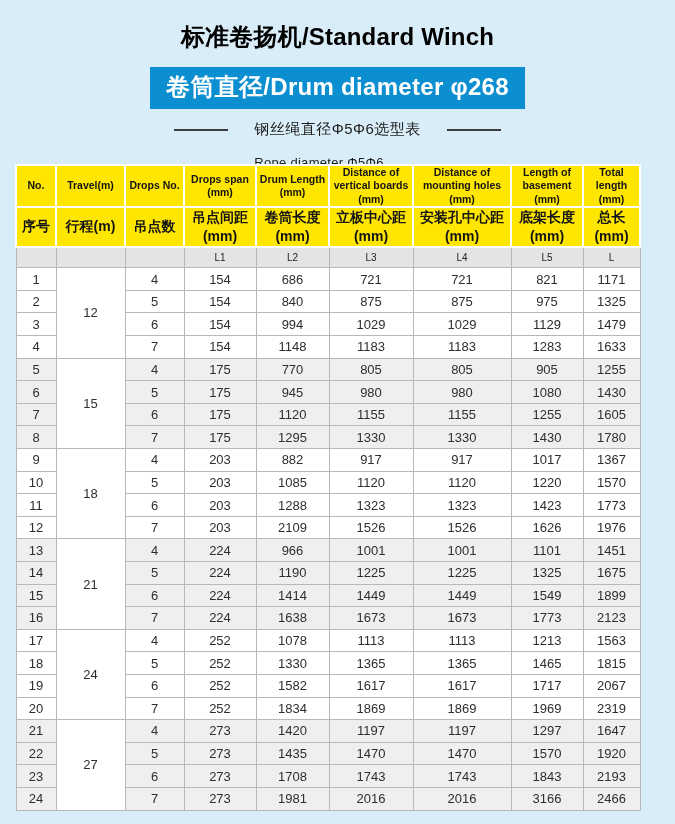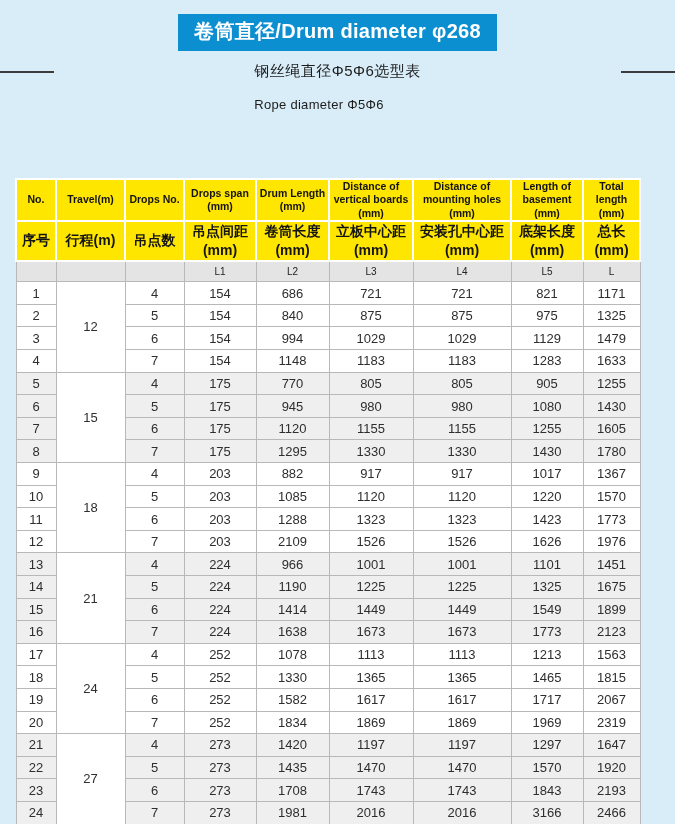--- a/index.html
+++ b/index.html
@@ -20,26 +20,26 @@
 
   .title{
     margin:0;padding-top:21px;
     text-align:center;
     font-size:24px;font-weight:bold;color:#000;
     letter-spacing:0.2px;
   }
   .banner-wrap{display:flex;justify-content:center;margin-top:14px;}
   .banner{
     background:var(--banner);color:#fff;
-    font-size:20px;font-weight:bold;
+    font-size:24px;font-weight:bold;
     padding:4px 16px 6px 16px;
     letter-spacing:0.3px;
   }
   .subtitle{
-    display:flex;justify-content:space-between;align-items:flex-start;
+    display:flex;justify-content:center;align-items:flex-start;
     gap:26px;margin-top:11px;
   }
   .dash{width:54px;height:2px;background:#3c3c3c;margin-top:9px;}
   .sub-lines{text-align:left;}
   .sub-cn{font-size:15px;color:#1c1c1c;letter-spacing:0.5px;}
   .sub-en{font-size:13px;color:#1c1c1c;margin-top:16px;letter-spacing:0.3px;}
 
   table.spec{
     position:absolute;left:15px;top:164px;
     width:624px;
@@ -67,20 +67,21 @@
   tbody tr{height:22.6px;}
   tr.h-code{height:21px;}
   tr.h-code td{background:var(--code-shade);font-size:10px;color:#222;}
   tr.shaded td{background:var(--shade);}
   tbody td.travel{background:#fff;font-size:13px;}
 </style>
 </head>
 <body>
 
 <div class="page">
+  <h1 class="title">标准卷扬机/Standard Winch</h1>
 
   <div class="banner-wrap">
     <div class="banner">卷筒直径/Drum diameter φ268</div>
   </div>
 
   <div class="subtitle">
     <span class="dash"></span>
     <div class="sub-lines">
       <div class="sub-cn">钢丝绳直径Φ5Φ6选型表</div>
       <div class="sub-en">Rope diameter Φ5Φ6</div>

